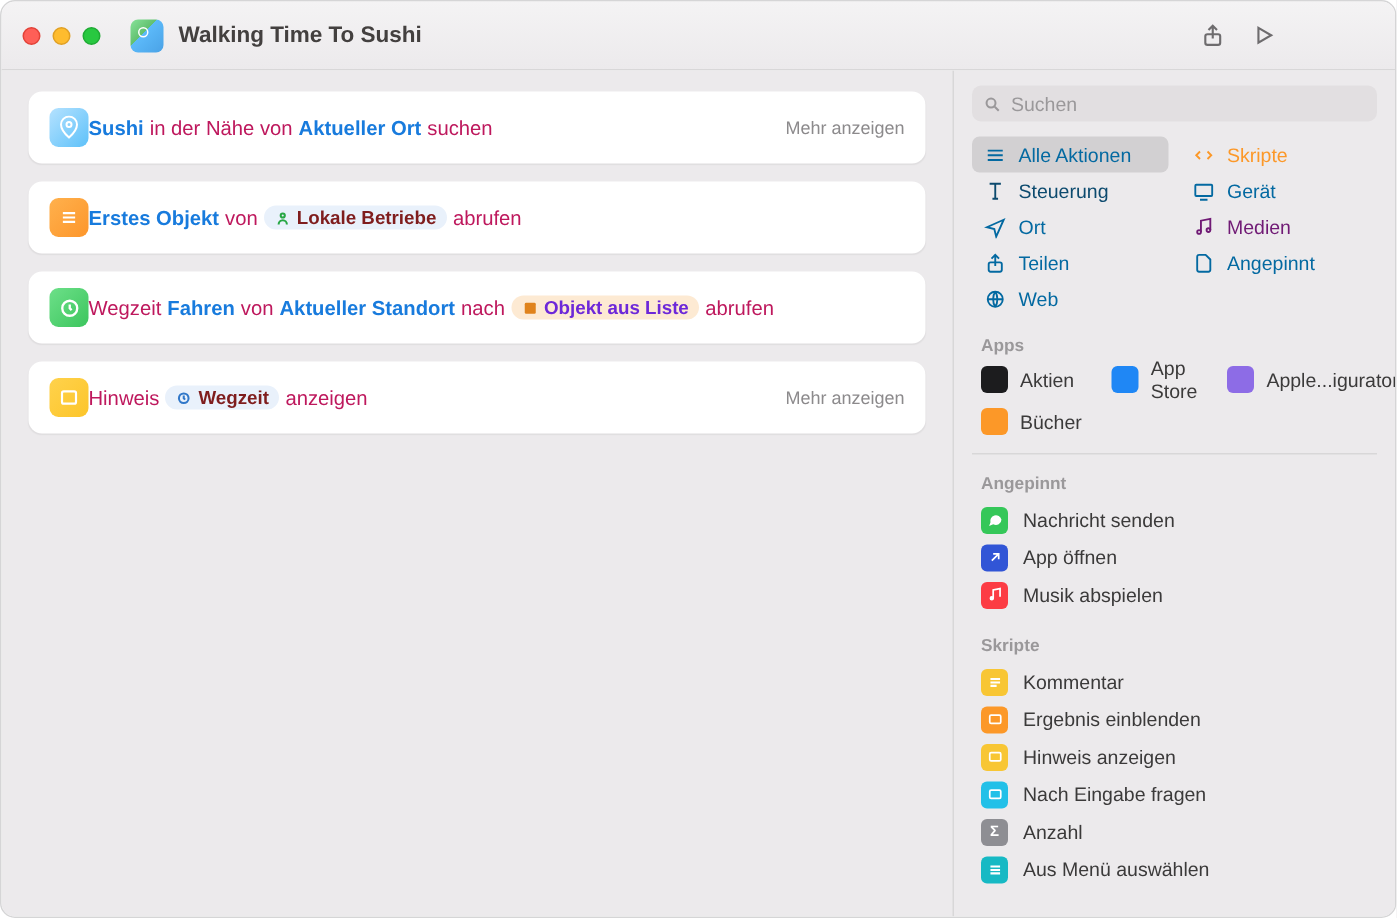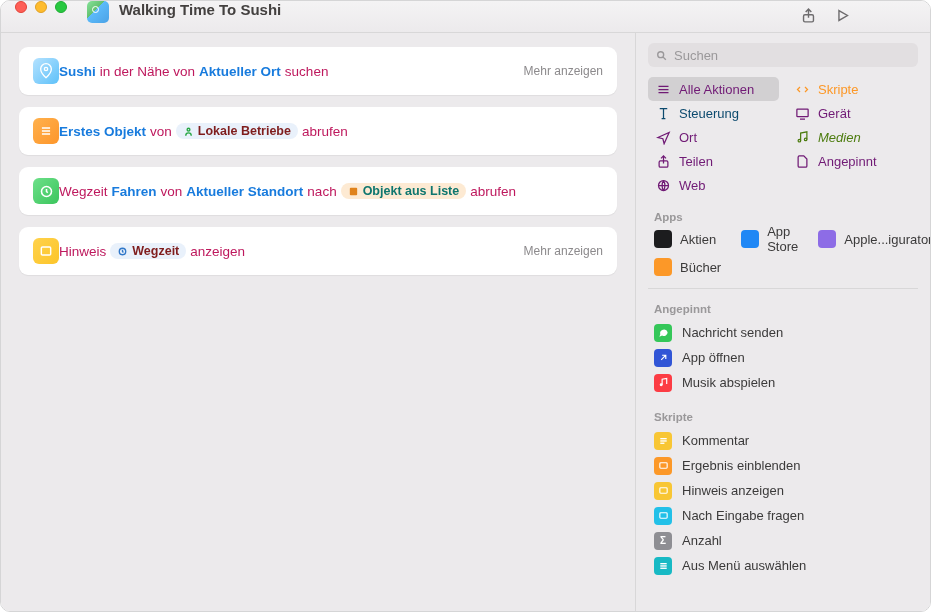--- a/index.html
+++ b/index.html
@@ -1,18 +1,18 @@
 <!DOCTYPE html>
 <html><head>
   <meta charset="utf-8">
   <style>
     * { margin:0; padding:0; box-sizing:border-box; font-family: -apple-system, "SF Pro Text", Helvetica, Arial, sans-serif; }
     body { background:#fff; }
     .window { width:931px; height:612px; background:#fff; border:1px solid #d5d5d6; border-radius:10px; overflow:hidden; display:flex; flex-direction:column; position:relative; }
-    .titlebar { height:32px; display:flex; padding:0 14px; background:linear-gradient(#f4f3f4,#eceaec); border-bottom:1px solid #d8d7d8; }
+    .titlebar { height:46px; display:flex; align-items:center; padding:0 14px; background:linear-gradient(#f4f3f4,#eceaec); border-bottom:1px solid #d8d7d8; }
     .traffic { display:flex; gap:8px; margin-right:20px; }
     .tl { width:12px; height:12px; border-radius:50%; }
     .tl.red { background:#fe5f57; border:0.5px solid #e24238; }
     .tl.yellow { background:#febc2e; border:0.5px solid #e0a024; }
     .tl.green { background:#28c840; border:0.5px solid #1fab34; }
     .mapsico { width:22px; height:22px; border-radius:5px; margin-right:10px;
       background: linear-gradient(135deg,#87e39a 0%,#62c06f 40%,#5cbafa 40%,#4aa2e6 100%); position:relative; }
     .mapsico::after { content:""; position:absolute; left:5px; top:5px; width:5px; height:5px; border:1.5px solid #fff; border-radius:50%; }
     .title { font-size:15px; font-weight:700; color:#43403f; }
     .tb-spacer { flex:1; }
@@ -25,43 +25,43 @@
     .card { background:#fff; border-radius:9px; padding:11px 14px; margin-bottom:12px; display:flex; align-items:center; gap:0; box-shadow:0 1px 1px rgba(0,0,0,0.06); }
     .aicon { width:26px; height:26px; border-radius:6px; flex-shrink:0; display:flex; align-items:center; justify-content:center; color:#fff; font-size:14px; }
     .aicon.maps  { background:linear-gradient(135deg,#b5e2ff,#5ec1f9); }
     .aicon.org   { background:linear-gradient(135deg,#ffb14d,#fd962b); }
     .aicon.grn   { background:linear-gradient(135deg,#6de089,#3cc55d); }
     .aicon.ylw   { background:linear-gradient(135deg,#ffd24c,#fcc52a); }
     .flow { display:flex; align-items:center; flex-wrap:wrap; gap:4px; font-size:13.5px; color:#3b3a3a; }
     .txt { color:#be185d; }
     .tok { color:#187bdd; font-weight:600; }
     .pill { display:inline-flex; align-items:center; gap:4px; background:#e9f1fb; color:#7f1d1d; font-weight:600; border-radius:10px; padding:1px 7px; font-size:12.5px; }
-    .pill.org { background:#fdead3; color:#0f766e; }
+    .pill.org { background:#fdead3; color:#6d28d9; }
     .pill svg { width:11px; height:11px; }
     .more { margin-left:auto; font-size:12px; color:#8c8a8c; }
     .sidebar { width:295px; background:#eceaec; border-left:1px solid #d8d7d8; display:flex; flex-direction:column; }
     .search { margin:10px 12px 8px; background:#e2dfe1; border-radius:6px; height:24px; display:flex; align-items:center; padding:0 7px; gap:6px; color:#9a989a; font-size:13px; }
     .search svg { width:13px; height:13px; }
     .cats { display:grid; grid-template-columns:1fr 1fr; gap:0 8px; padding:2px 12px 6px; }
     .cat { display:flex; align-items:center; gap:8px; height:24px; border-radius:5px; padding:0 8px; font-size:13px; color:#3b3a3a; }
     .cat.sel { background:#d2d0d2; }
     .cat .ci { width:15px; height:15px; display:flex; align-items:center; justify-content:center; }
     .cat .ci svg { width:15px; height:15px; }
     .sect-h { font-size:11.5px; font-weight:700; color:#9a989a; padding:8px 18px 3px; }
     .apps { display:grid; grid-template-columns:1fr 1fr 1fr; gap:0 8px; padding:0 12px; height:56px; overflow:hidden; }
     .app { display:flex; align-items:center; gap:8px; height:26px; padding:0 6px; font-size:13px; color:#3b3a3a; }
     .app .ai { width:18px; height:18px; border-radius:4px; flex-shrink:0; }
     .list { padding:2px 12px; }
     .li { display:flex; align-items:center; gap:10px; height:25px; border-radius:5px; padding:0 6px; font-size:13px; color:#3b3a3a; }
     .li .ai { width:18px; height:18px; border-radius:4px; flex-shrink:0; display:flex; align-items:center; justify-content:center; color:#fff; font-size:11px; }
     .divider { height:1px; background:#d8d7d8; margin:6px 12px; }
-    .c-blue   { color:#701a75; } .b-blue   { background:#1f87f5; }
+    .c-blue   { color:#0369a1; } .b-blue   { background:#1f87f5; }
     .c-orange { color:#fc9828; } .b-orange { background:#fc9828; } .b-teal   { background:#17b9c4; } .b-purple { background:#8d6ce6; } .b-green  { background:#35c759; } .b-red    { background:#fc3c44; } .b-yellow { background:#f8c634; }
     .c-gray   { color:#0c4a6e; } .b-gray   { background:#8e8e93; }
-    .c-navy   { color:#4d7c0f;font-style:italic; } .b-navy   { background:#3155d6; } .b-cyan   { background:#22c0e8; }
+    .c-navy   { color:#701a75; } .b-navy   { background:#3155d6; } .b-cyan   { background:#22c0e8; }
     .scroll-area { flex:1; overflow:hidden; display:flex; flex-direction:column; }
   </style>
 </head>
 <body>
 <div class="window">
 
   <div class="titlebar">
     <div class="traffic">
       <div class="tl red"></div>
       <div class="tl yellow"></div>

